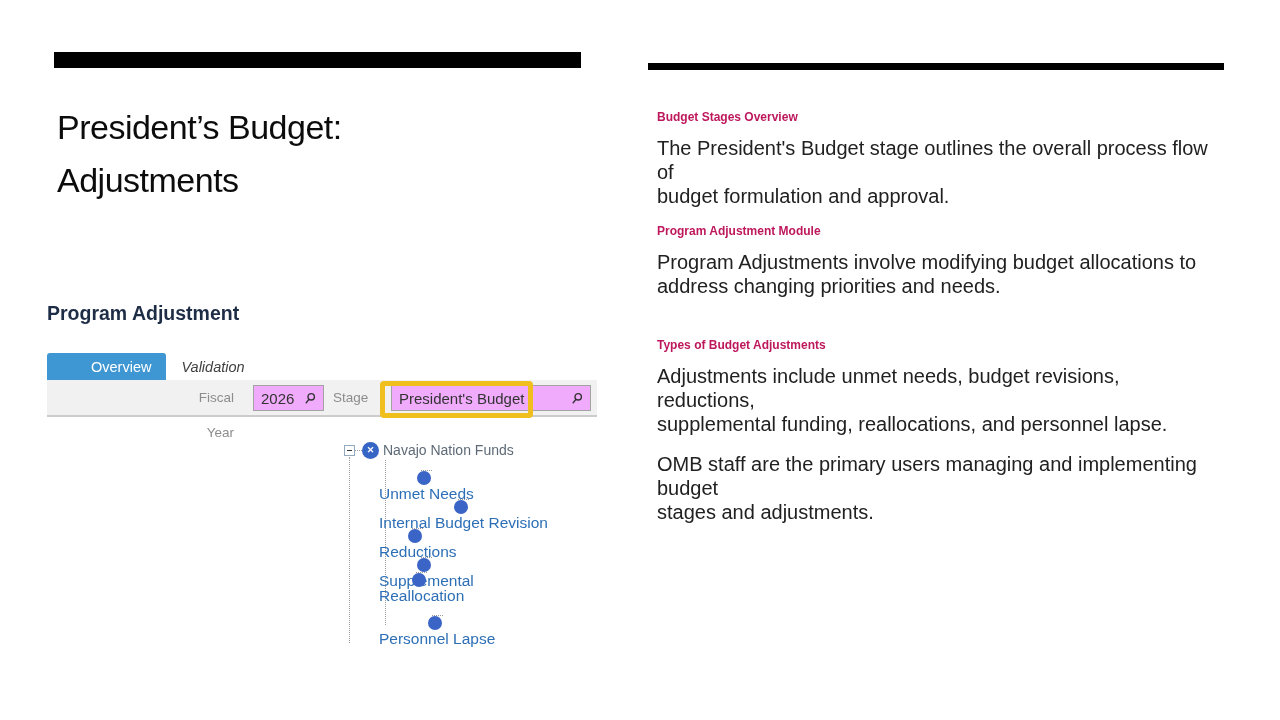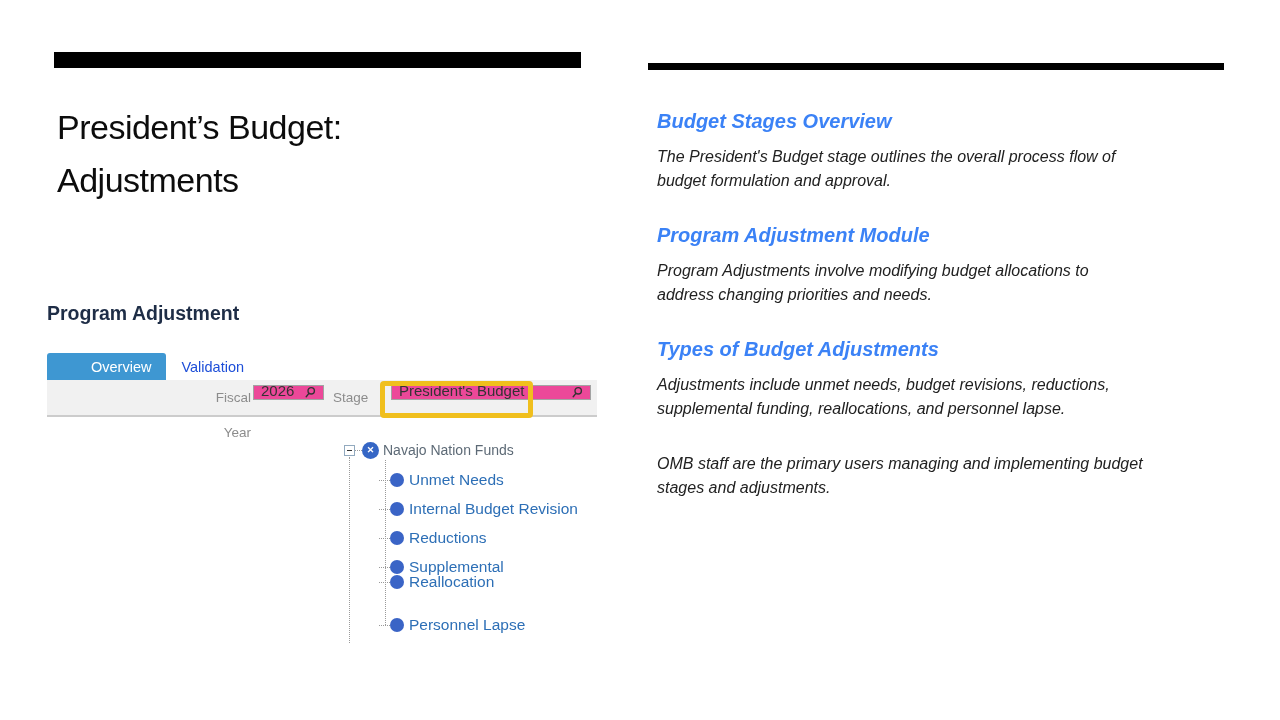--- a/index.html
+++ b/index.html
@@ -17,58 +17,58 @@
   
   .title{left:57px;top:101px;width:560px;color:#0c0c0c;
          font-size:34px;font-weight:400;line-height:53px;letter-spacing:-0.5px;}
 
   
   .app-heading{left:47px;top:302px;font-size:19.5px;font-weight:700;color:#1e2d46;}
 
   .tabstrip{left:47px;top:353px;height:27px;display:flex;align-items:stretch;}
   .tab{display:flex;align-items:center;padding:0 15px;font-size:14.5px;cursor:default;}
   .tab.active{background:#3e97d2;color:#ffffff;border-radius:3px 3px 0 0;padding-left:44px;}
-  .tab.inactive{color:#1d4ed8;}
+  .tab.inactive{color:#404040;font-style:italic;}
 
   .toolbar{left:47px;top:380px;width:550px;height:37px;background:#f1f1f1;
            border-bottom:2px solid #cccccc;box-sizing:border-box;}
   .tb-label{position:absolute;top:0;height:35px;line-height:35px;
             font-size:13.5px;color:#8c8c8c;}
-  .tb-input{position:absolute;top:5px;height:15px;background:#ec4899;
+  .tb-input{position:absolute;top:5px;height:26px;background:#f0abfc;
             border:1px solid #a3a3a3;box-sizing:border-box;display:flex;
-            align-items:flex-end;}
+            align-items:center;}
   .tb-input .val{font-size:15px;color:#333;padding-left:7px;white-space:nowrap;}
   .mag{margin-left:auto;margin-right:6px;width:13px;height:13px;flex:0 0 auto;}
 
   .yellow-box{left:380px;top:381px;width:153px;height:37px;
               border:5px solid #f0bf1d;border-radius:4px;box-sizing:border-box;
               pointer-events:none;}
 
   
   .dotline-v{border-left:1px dotted #9a9a9a;width:0;}
   .tree-root{left:344px;top:441px;display:flex;align-items:center;height:18px;}
   .minusbox{width:11px;height:11px;border:1px solid #92aabf;background:#fff;
             box-sizing:border-box;display:flex;align-items:center;justify-content:center;}
   .minusbox .dash{width:5px;height:1px;background:#333;}
   .stub{width:7px;border-top:1px dotted #9a9a9a;height:0;}
   .rootcircle{width:17px;height:17px;border-radius:50%;background:#3566c5;
               color:#fff;font-size:9px;font-weight:700;display:flex;
               align-items:center;justify-content:center;line-height:1;}
   .rootlabel{margin-left:4px;font-size:14px;color:#5d6a76;white-space:nowrap;}
 
-  .tree-item{left:379px;display:flex;align-items:center;height:20px;}
+  .tree-item{left:379px;display:flex;align-items:center;height:20px;flex-direction:column;}
   .connector{width:11px;border-top:1px dotted #9a9a9a;height:0;}
   .bullet{width:14px;height:14px;border-radius:50%;background:#3a64c6;
           margin-left:0;margin-right:5px;flex:0 0 auto;}
   .tree-item .lbl{font-size:15.5px;color:#2d6fb6;white-space:nowrap;}
 
   
   .section{left:657px;width:556px;}
-  .sec-heading{font-size:20px;font-weight:700;color:#3b82f6;margin:0 0 12px 0;font-style:italic;}
-  .sec-line{font-size:16px;color:#212121;line-height:24px;font-style:italic;}
+  .sec-heading{font-size:12px;font-weight:700;color:#be185d;margin:0 0 12px 0;}
+  .sec-line{font-size:20px;color:#212121;line-height:24px;}
 </style>
 </head>
 <body>
 
 <div class="slide">
 
   <div class="abs bar bar-left"></div>
   <div class="abs bar bar-right"></div>
 
   <div class="abs title">
@@ -77,21 +77,21 @@
   </div>
 
   <div class="abs app-heading">Program Adjustment</div>
 
   <div class="abs tabstrip">
     <div class="tab active">Overview</div>
     <div class="tab inactive">Validation</div>
   </div>
 
   <div class="abs toolbar">
-    <div class="tb-label" style="left:147px;width:57px;text-align:right;">Fiscal Year</div>
+    <div class="tb-label" style="left:130px;width:57px;text-align:right;">Fiscal Year</div>
 
     <div class="tb-input" style="left:206px;width:71px;">
       <span class="val">2026</span>
       <svg class="mag" viewBox="0 0 13 13">
         <circle cx="7.2" cy="4.8" r="3.2" fill="none" stroke="#333" stroke-width="1.4"></circle>
         <line x1="4.9" y1="7.4" x2="2.2" y2="10.8" stroke="#333" stroke-width="1.4" stroke-linecap="round"></line>
       </svg>
     </div>
 
     <div class="tb-label" style="left:286px;width:40px;">Stage</div>

